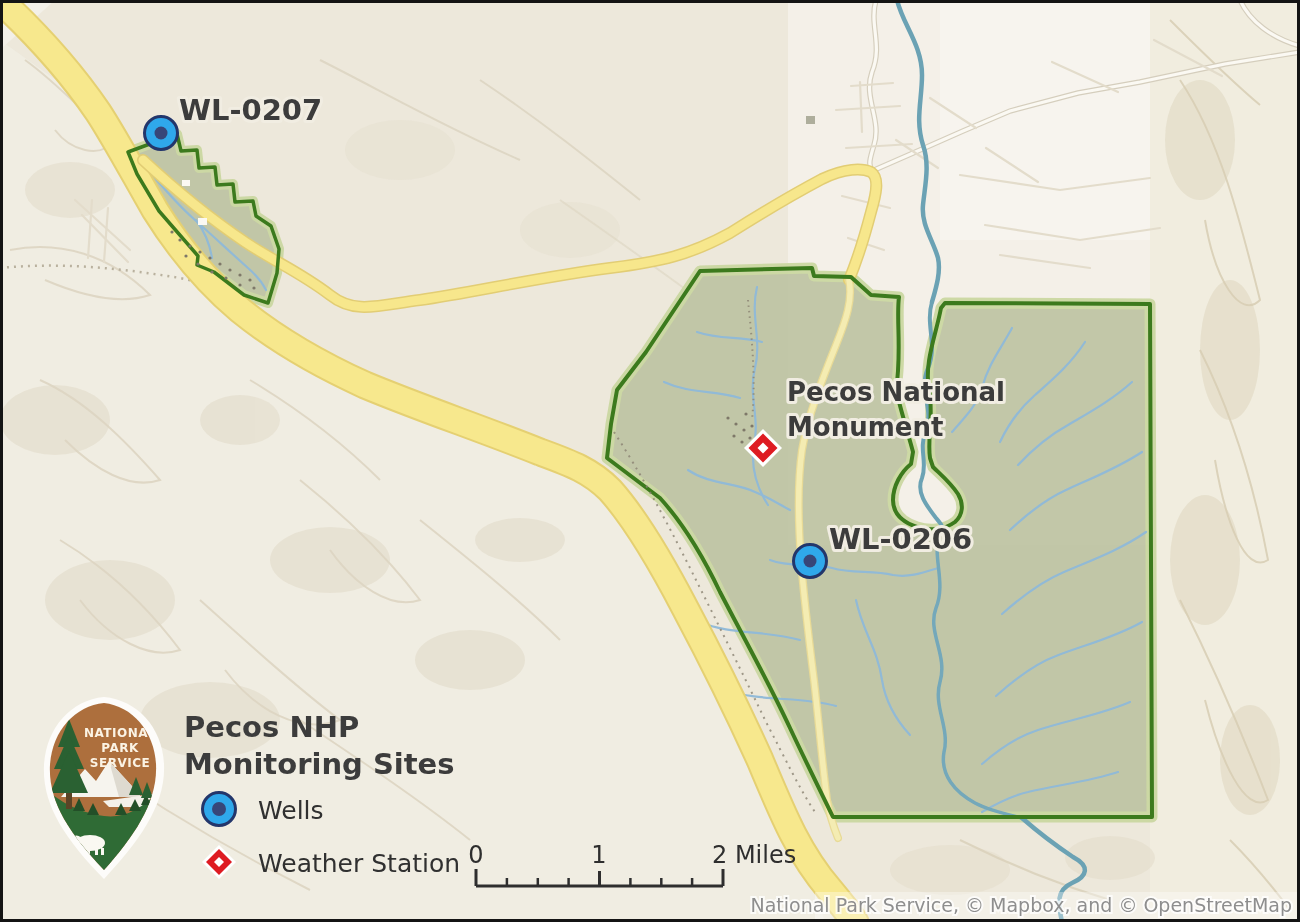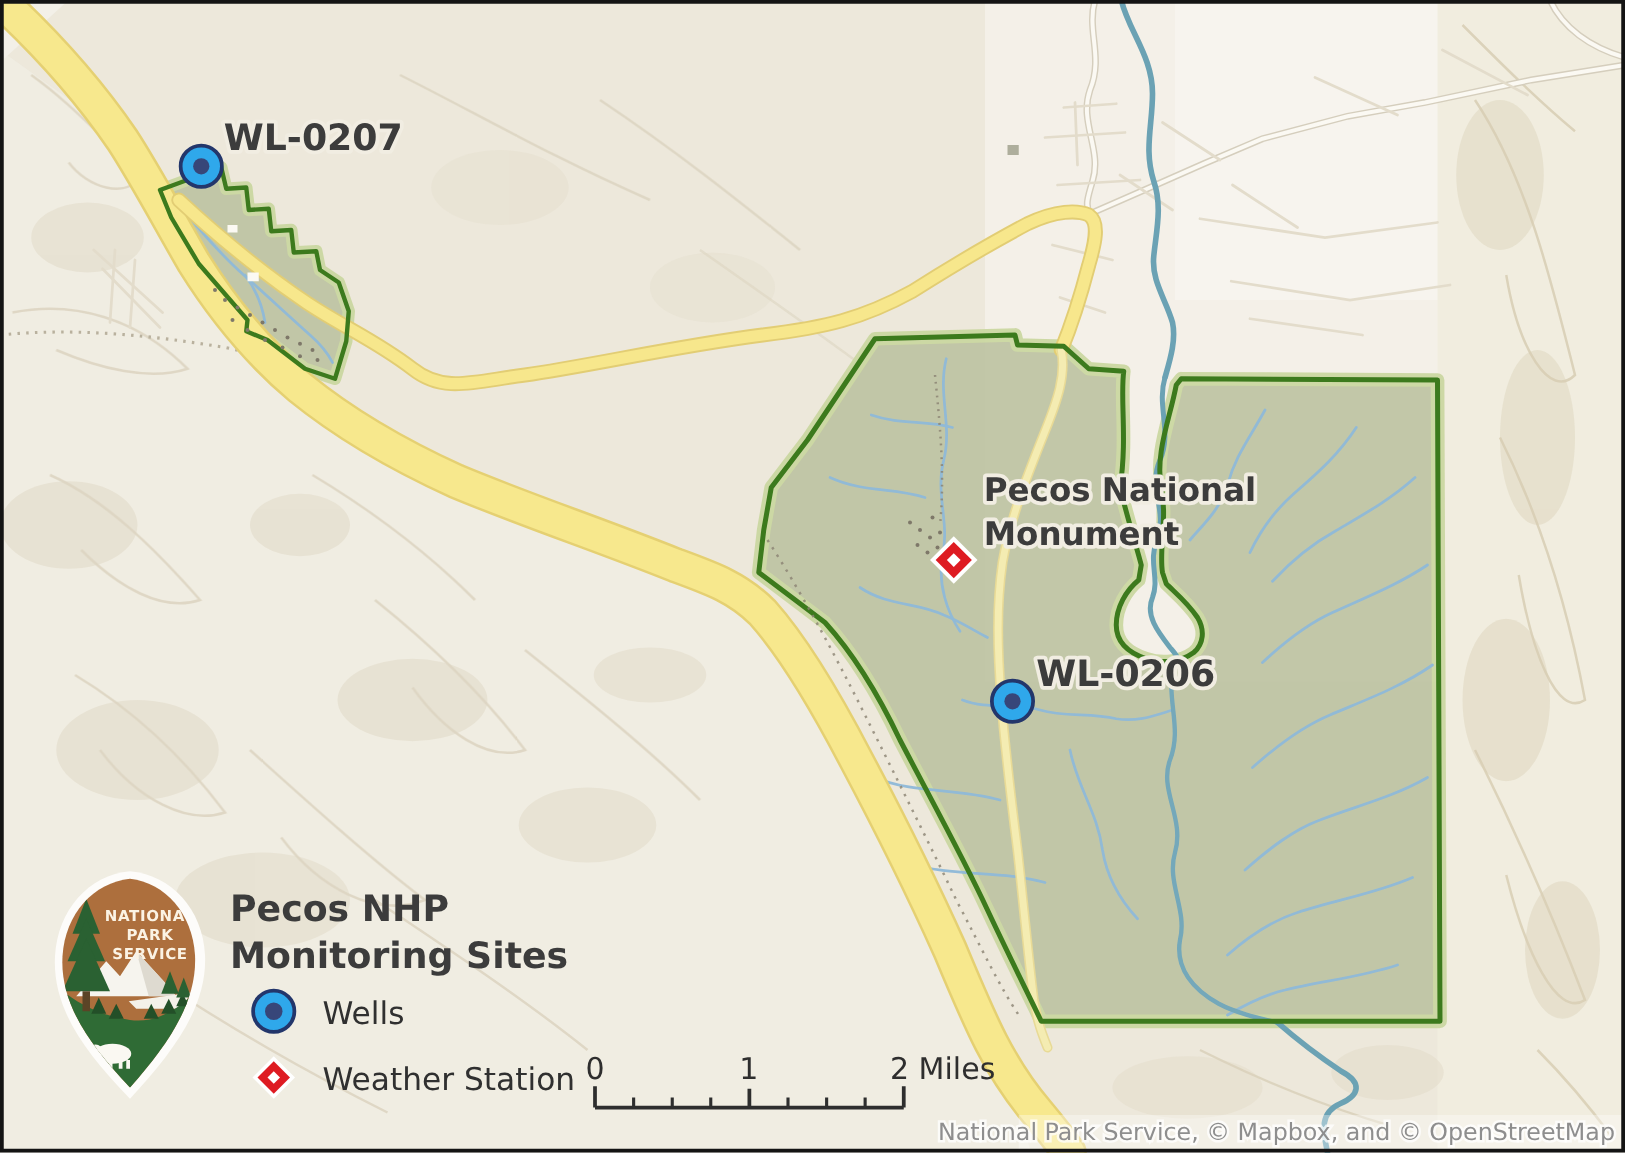--- a/index.html
+++ b/index.html
@@ -1,16 +1,16 @@
 <!DOCTYPE html>
 <html><head>
 <meta charset="utf-8">
 <style>
   html,body{margin:0;padding:0;background:#d8d8d8;}
-  .map-frame{position:relative;width:1300px;height:922px;margin:0 auto;background:#ffffff;overflow:hidden;
+  .map-frame{position:relative;width:1300px;height:922px;margin:0 auto;background:#fde047;overflow:hidden;
              font-family:"DejaVu Sans", sans-serif;}
   svg text{font-family:"DejaVu Sans", sans-serif;}
   .maplabel{font-weight:bold;fill:#3C3C3C;paint-order:stroke;stroke:#F1EDE2;stroke-width:6px;stroke-linejoin:round;}
   .legendtext{fill:#303030;}
   .scaletext{fill:#2E2E2E;}
   .attr{fill:#8E8E8E;paint-order:stroke;stroke:rgba(255,255,255,.75);stroke-width:4px;}
   .npstext{fill:#FBF3E4;font-weight:bold;letter-spacing:.5px;}
 </style>
 </head>
 <body>

